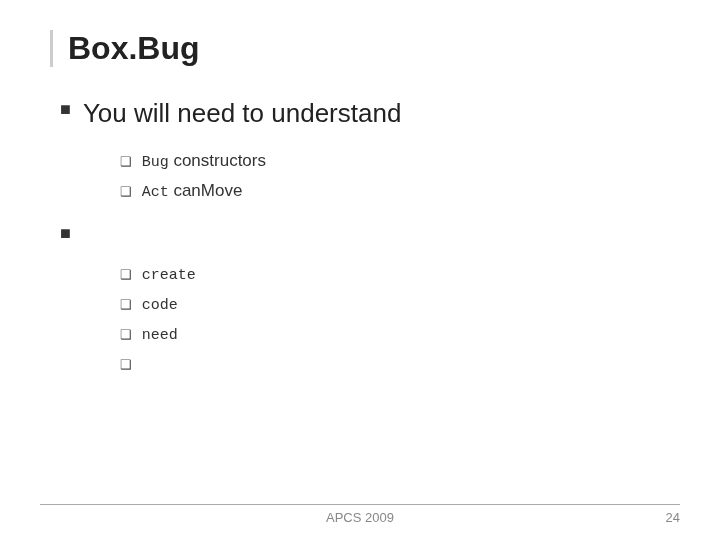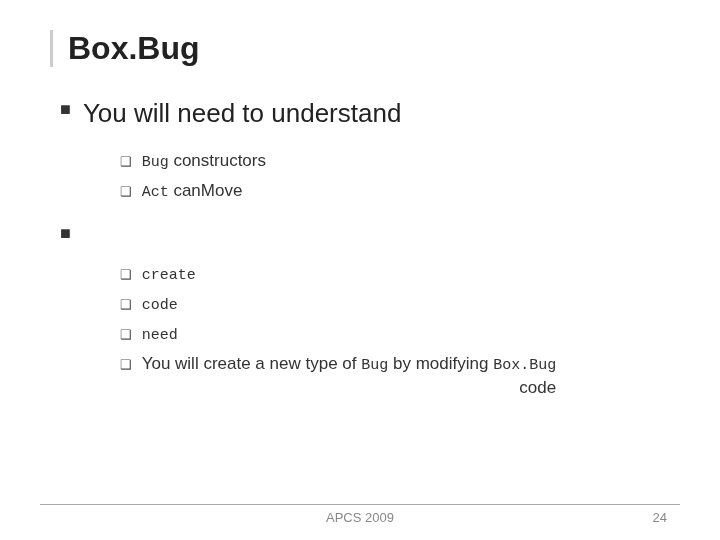--- a/index.html
+++ b/index.html
@@ -112,21 +112,21 @@
     }
 
     .footer-text {
       font-size: 13px;
       color: #888888;
     }
 
     .page-number {
       position: absolute;
       bottom: 15px;
-      right: 53px;
+      right: 40px;
       font-size: 13px;
       color: #888888;
     }
 
     .bottom-line {
       position: absolute;
       bottom: 35px;
       left: 40px;
       right: 40px;
       height: 1px;
@@ -184,23 +184,20 @@
         </span>
       </div>
       <div class="sub-bullet">
         <span class="sub-bullet-dot">❑</span>
         <span class="sub-bullet-text">
           <span class="code">need</span>
         </span>
       </div>
       <div class="sub-bullet">
         <span class="sub-bullet-dot">❑</span>
-        <span class="sub-bullet-text">
-          <span class="regular">You will create a new type of </span><span class="code">Bug</span><span class="regular"> by modifying </span><span class="code">Box.Bug</span><br><span class="regular">code</span>
-        </span>
       </div>
     </div>
 
   </div>
 
   <div class="bottom-line"></div>
 
   <div class="footer">
     <span class="footer-text">APCS 2009</span>
   </div>

